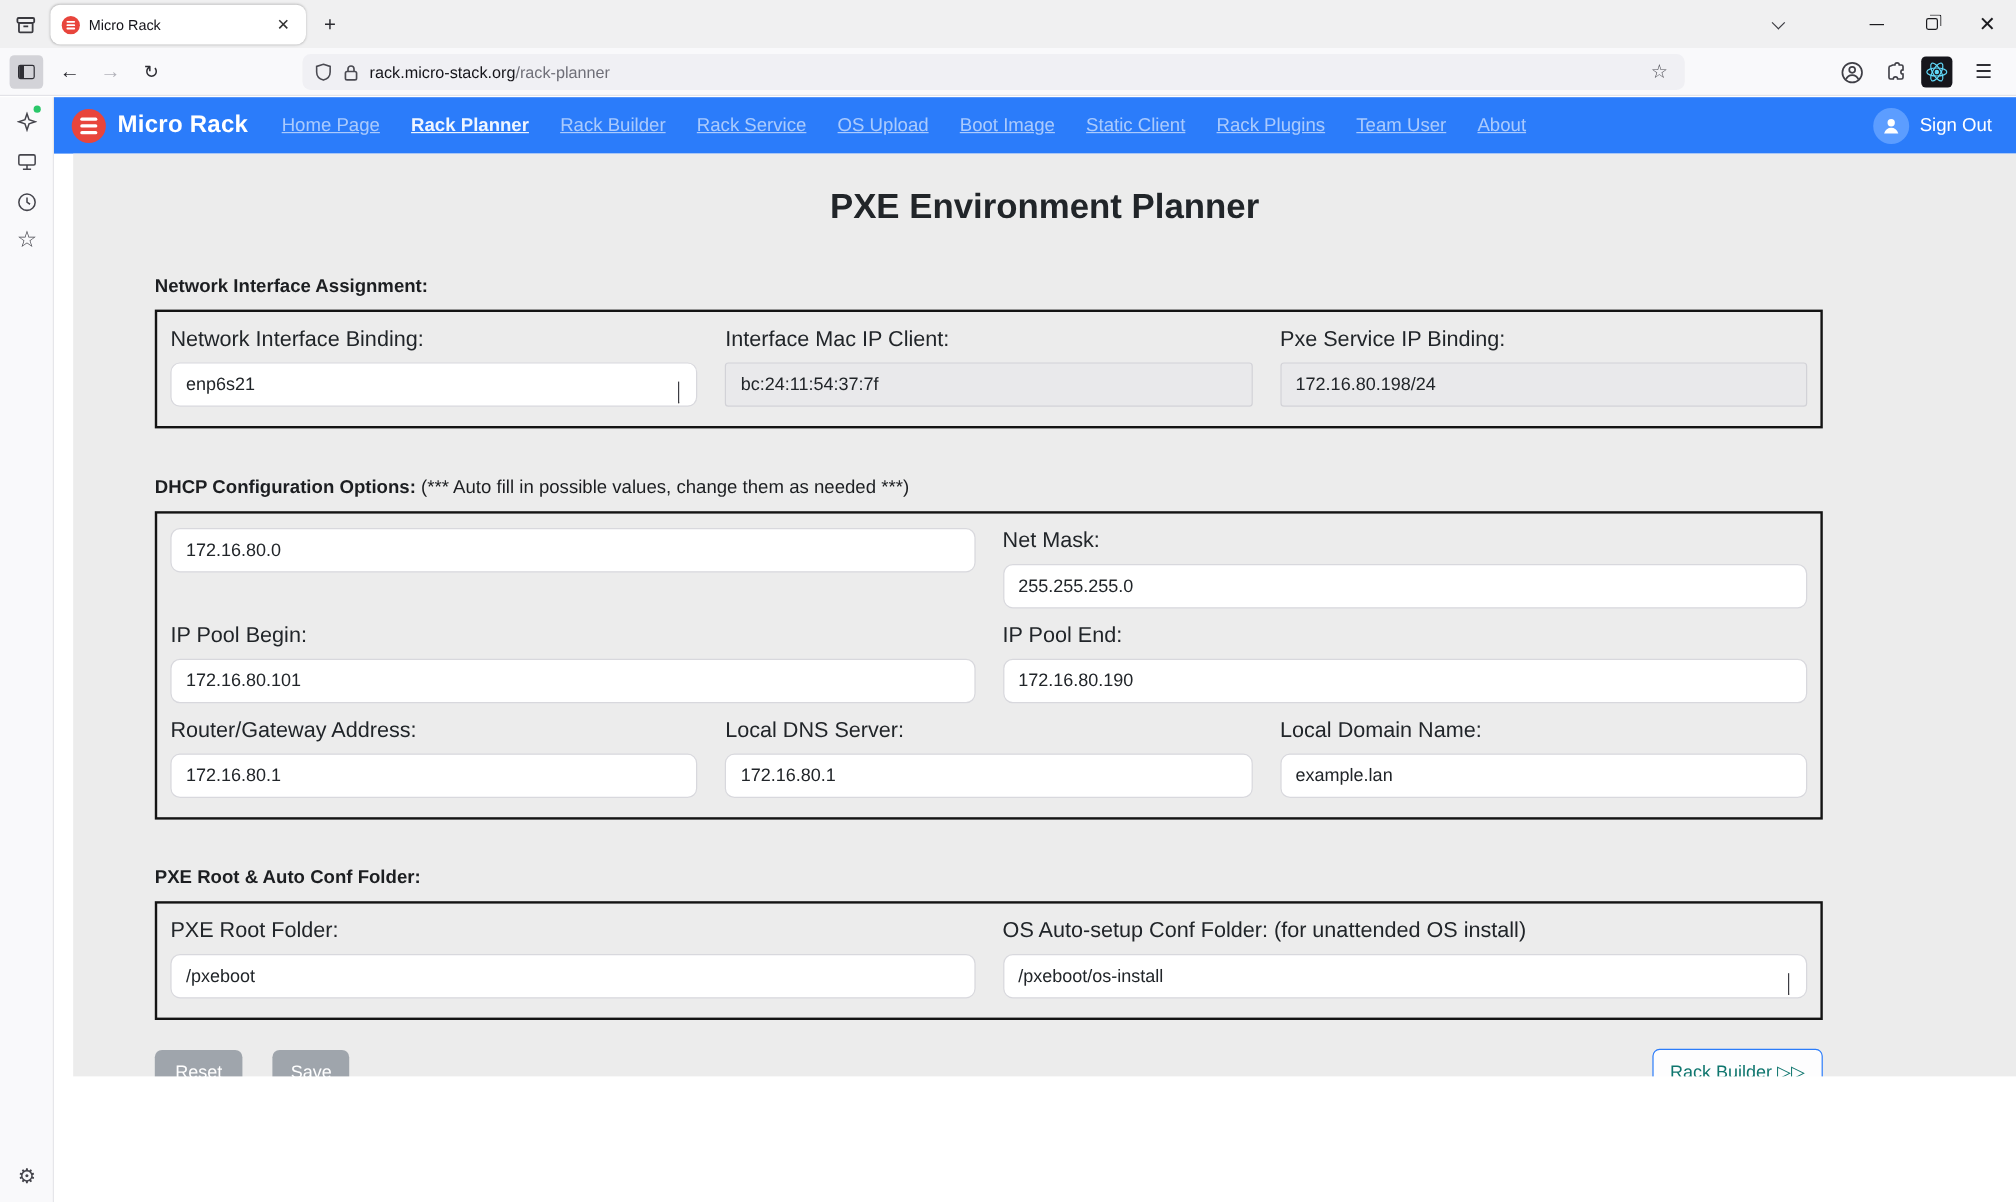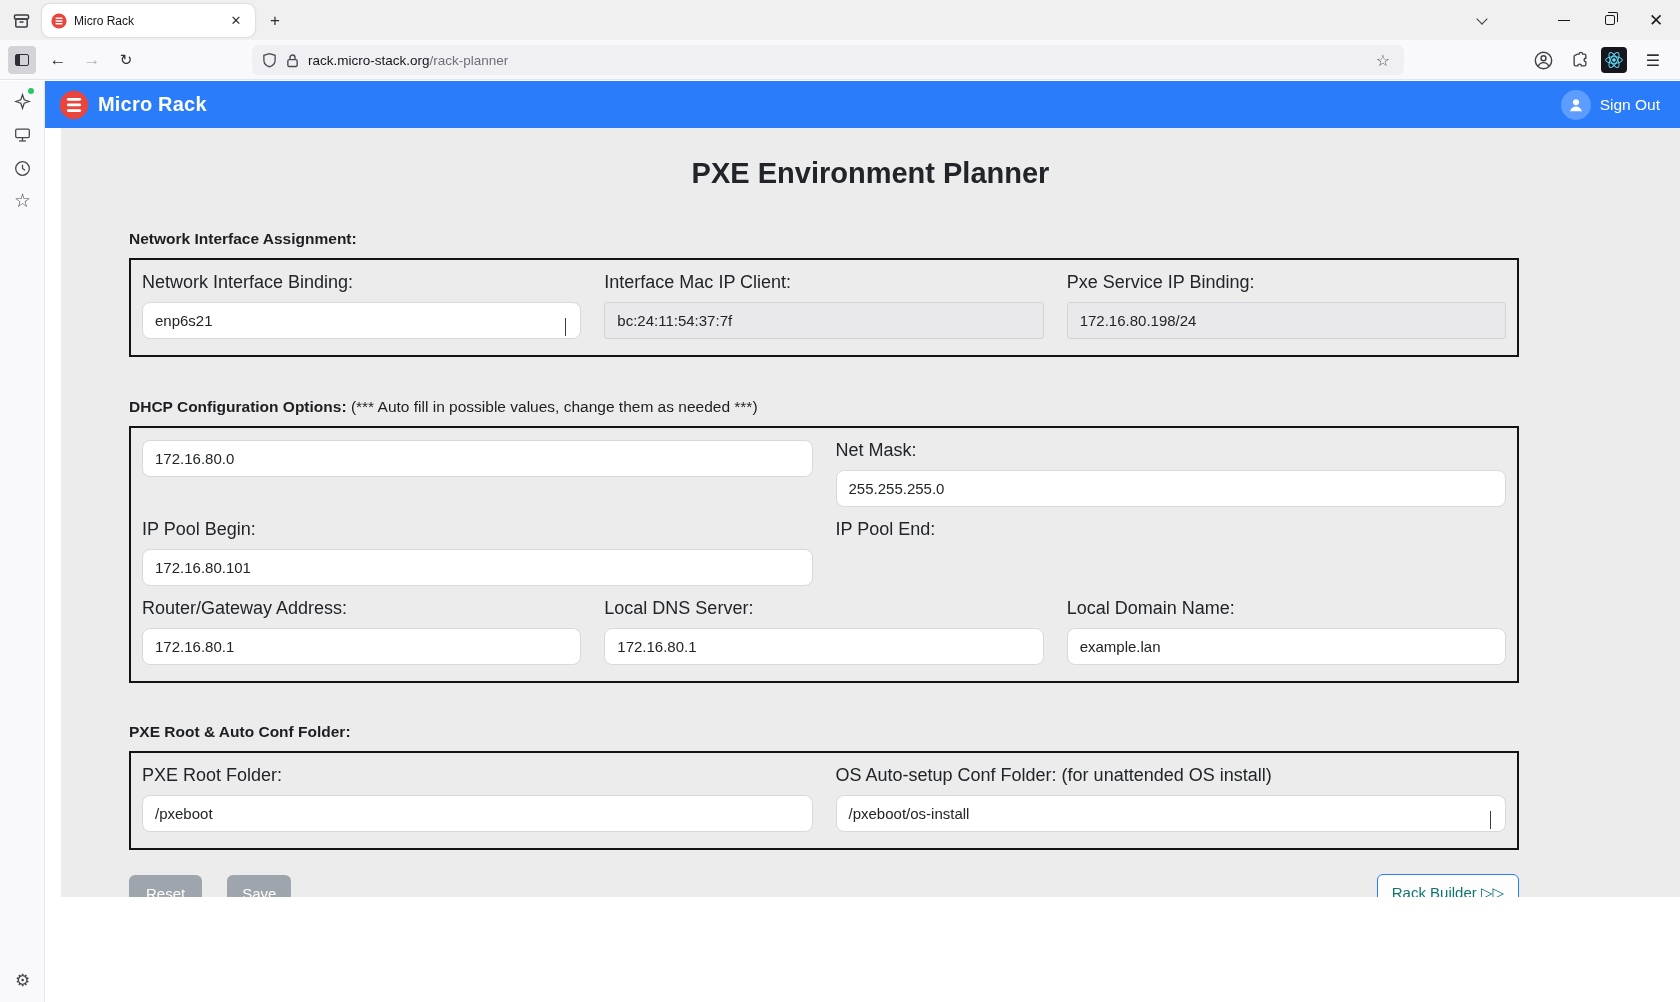--- a/index.html
+++ b/index.html
@@ -198,20 +198,32 @@
   <div class="navbar">
     <div class="brand">
       <svg width="30" height="30" viewBox="0 0 16 16">
         <circle cx="8" cy="8" r="7.6" fill="#e8453c"></circle>
         <rect x="4.2" y="4.2" width="7.6" height="1.5" rx=".75" fill="#fff"></rect>
         <rect x="4.2" y="7.2" width="7.6" height="1.5" rx=".75" fill="#fff"></rect>
         <rect x="4.2" y="10.2" width="7.6" height="1.5" rx=".75" fill="#fff"></rect>
       </svg>
       <span class="brand-name">Micro Rack</span>
     </div>
+    <div class="nav-links">
+      <a class="nav-link">Home Page</a>
+      <a class="nav-link active">Rack Planner</a>
+      <a class="nav-link">Rack Builder</a>
+      <a class="nav-link">Rack Service</a>
+      <a class="nav-link">OS Upload</a>
+      <a class="nav-link">Boot Image</a>
+      <a class="nav-link">Static Client</a>
+      <a class="nav-link">Rack Plugins</a>
+      <a class="nav-link">Team User</a>
+      <a class="nav-link">About</a>
+    </div>
     <div class="nav-right">
       <span class="avatar">
         <svg width="18" height="18" viewBox="0 0 20 20" fill="#fff">
           <circle cx="10" cy="7" r="3.4"></circle>
             <path d="M3.4 17 C4.4 13.4 7 11.6 10 11.6 C13 11.6 15.6 13.4 16.6 17 Z"></path>
         </svg>
       </span>
       <span class="signout">Sign Out</span>
     </div>
   </div>
@@ -256,20 +268,21 @@
               <input class="fld" value="255.255.255.0" style="">
             </div>
           </div>
           <div class="row">
             <div class="col">
               <label class="lbl">IP Pool Begin:</label>
               <input class="fld" value="172.16.80.101" style="">
             </div>
             <div class="col">
               <label class="lbl">IP Pool End:</label>
+              <input class="fld" value="172.16.80.190" style="">
             </div>
           </div>
           <div class="row">
             <div class="col">
               <label class="lbl">Router/Gateway Address:</label>
               <input class="fld" value="172.16.80.1" style="">
             </div>
             <div class="col">
               <label class="lbl">Local DNS Server:</label>
               <input class="fld" value="172.16.80.1" style="">

